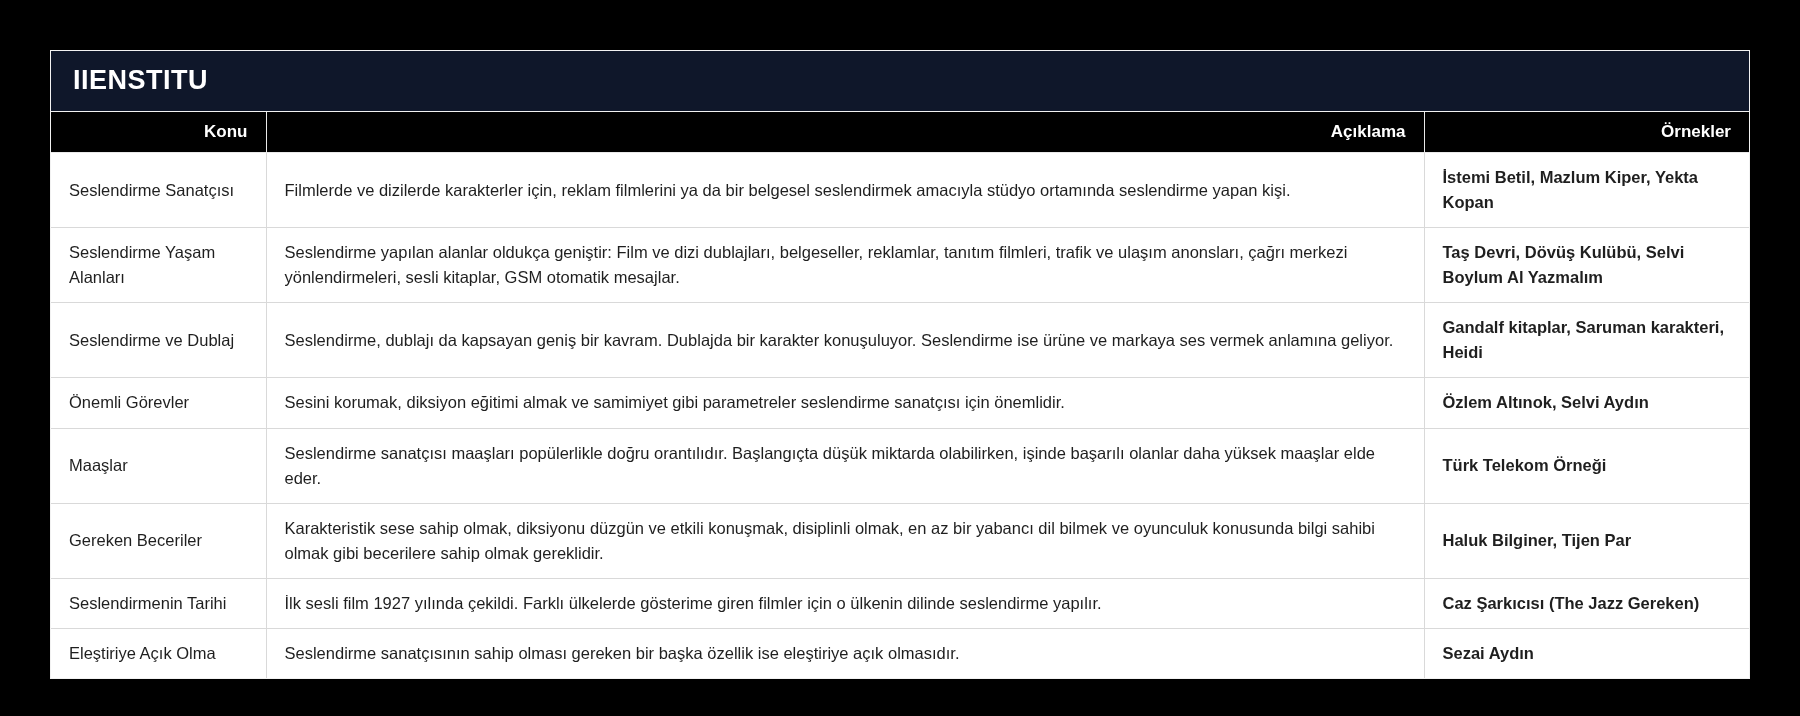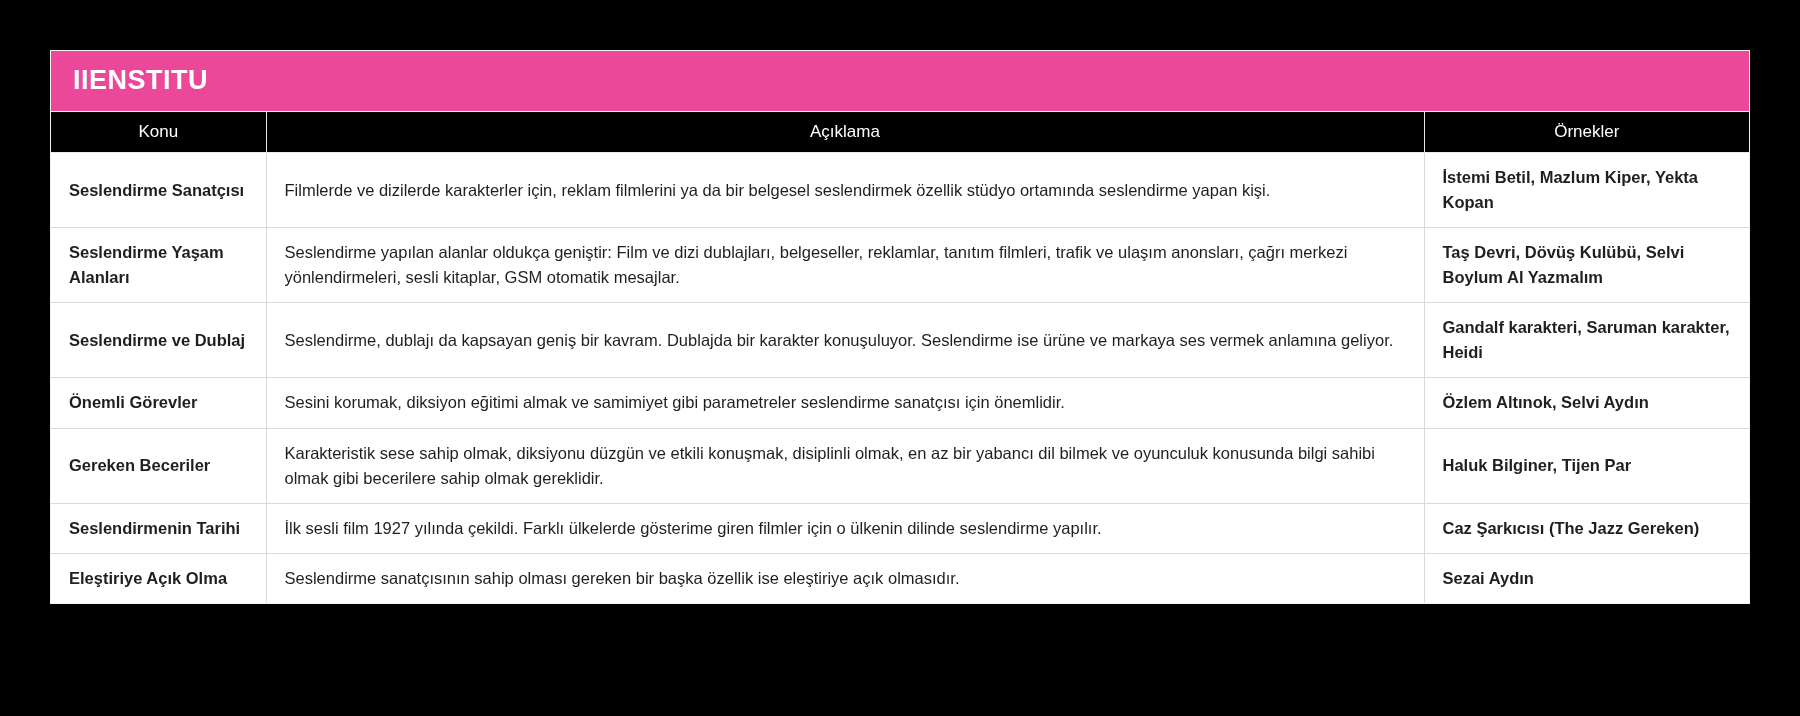--- a/index.html
+++ b/index.html
@@ -12,54 +12,54 @@
   }
   .frame {
     position: absolute;
     left: 50px;
     top: 50px;
     width: 1700px;
     background: #000000;
     border: 1px solid #f2f2f2;
   }
   .title-bar {
-    background: #ec4899;
+    background: #0f172a;
     color: #ffffff;
     font-size: 27px;
     font-weight: 700;
     letter-spacing: 0.5px;
     padding: 14px 22px 15px 22px;
     border-bottom: 1px solid #f2f2f2;
   }
   table.data-table {
     width: 100%;
     border-collapse: collapse;
     table-layout: fixed;
   }
   .data-table th {
     background: #000000;
     color: #ffffff;
-    text-align: center;
+    text-align: right;
     font-size: 17px;
-    font-weight: 400;
+    font-weight: 700;
     padding: 10px 18px;
     border: 1px solid #e9e9e9;
     border-top: none;
   }
   .data-table td {
     background: #ffffff;
     color: #1f1f1f;
     font-size: 16.5px;
     line-height: 1.52;
     padding: 12px 18px;
     border: 1px solid #d9d9d9;
     vertical-align: middle;
     word-wrap: break-word;
   }
-  .col-konu    { width: 215px; font-weight: bold; }
+  .col-konu    { width: 215px; }
   .col-ornekler{ width: 325px; font-weight: bold; }
   .data-table th:first-child, .data-table td:first-child { border-left: none; }
   .data-table th:last-child,  .data-table td:last-child  { border-right: none; }
   .data-table tr:last-child td { border-bottom: none; }
 </style>
 </head>
 <body>
 
 <div class="frame">
   <div class="title-bar">IIENSTITU</div>
@@ -68,42 +68,47 @@
     <thead>
       <tr>
         <th class="col-konu">Konu</th>
         <th class="col-aciklama">Açıklama</th>
         <th class="col-ornekler">Örnekler</th>
       </tr>
     </thead>
     <tbody>
   <tr>
     <td class="col-konu">Seslendirme Sanatçısı</td>
-    <td class="col-aciklama">Filmlerde ve dizilerde karakterler için, reklam filmlerini ya da bir belgesel seslendirmek özellik stüdyo ortamında seslendirme yapan kişi.</td>
+    <td class="col-aciklama">Filmlerde ve dizilerde karakterler için, reklam filmlerini ya da bir belgesel seslendirmek amacıyla stüdyo ortamında seslendirme yapan kişi.</td>
     <td class="col-ornekler">İstemi Betil, Mazlum Kiper, Yekta Kopan</td>
   </tr>
 
   <tr>
     <td class="col-konu">Seslendirme Yaşam Alanları</td>
     <td class="col-aciklama">Seslendirme yapılan alanlar oldukça geniştir: Film ve dizi dublajları, belgeseller, reklamlar, tanıtım filmleri, trafik ve ulaşım anonsları, çağrı merkezi yönlendirmeleri, sesli kitaplar, GSM otomatik mesajlar.</td>
     <td class="col-ornekler">Taş Devri, Dövüş Kulübü, Selvi Boylum Al Yazmalım</td>
   </tr>
 
   <tr>
     <td class="col-konu">Seslendirme ve Dublaj</td>
     <td class="col-aciklama">Seslendirme, dublajı da kapsayan geniş bir kavram. Dublajda bir karakter konuşuluyor. Seslendirme ise ürüne ve markaya ses vermek anlamına geliyor.</td>
-    <td class="col-ornekler">Gandalf karakteri, Saruman karakter, Heidi</td>
+    <td class="col-ornekler">Gandalf kitaplar, Saruman karakteri, Heidi</td>
   </tr>
 
   <tr>
     <td class="col-konu">Önemli Görevler</td>
     <td class="col-aciklama">Sesini korumak, diksiyon eğitimi almak ve samimiyet gibi parametreler seslendirme sanatçısı için önemlidir.</td>
     <td class="col-ornekler">Özlem Altınok, Selvi Aydın</td>
   </tr>
 
+  <tr>
+    <td class="col-konu">Maaşlar</td>
+    <td class="col-aciklama">Seslendirme sanatçısı maaşları popülerlikle doğru orantılıdır. Başlangıçta düşük miktarda olabilirken, işinde başarılı olanlar daha yüksek maaşlar elde eder.</td>
+    <td class="col-ornekler">Türk Telekom Örneği</td>
+  </tr>
 
   <tr>
     <td class="col-konu">Gereken Beceriler</td>
     <td class="col-aciklama">Karakteristik sese sahip olmak, diksiyonu düzgün ve etkili konuşmak, disiplinli olmak, en az bir yabancı dil bilmek ve oyunculuk konusunda bilgi sahibi olmak gibi becerilere sahip olmak gereklidir.</td>
     <td class="col-ornekler">Haluk Bilginer, Tijen Par</td>
   </tr>
 
   <tr>
     <td class="col-konu">Seslendirmenin Tarihi</td>
     <td class="col-aciklama">İlk sesli film 1927 yılında çekildi. Farklı ülkelerde gösterime giren filmler için o ülkenin dilinde seslendirme yapılır.</td>

